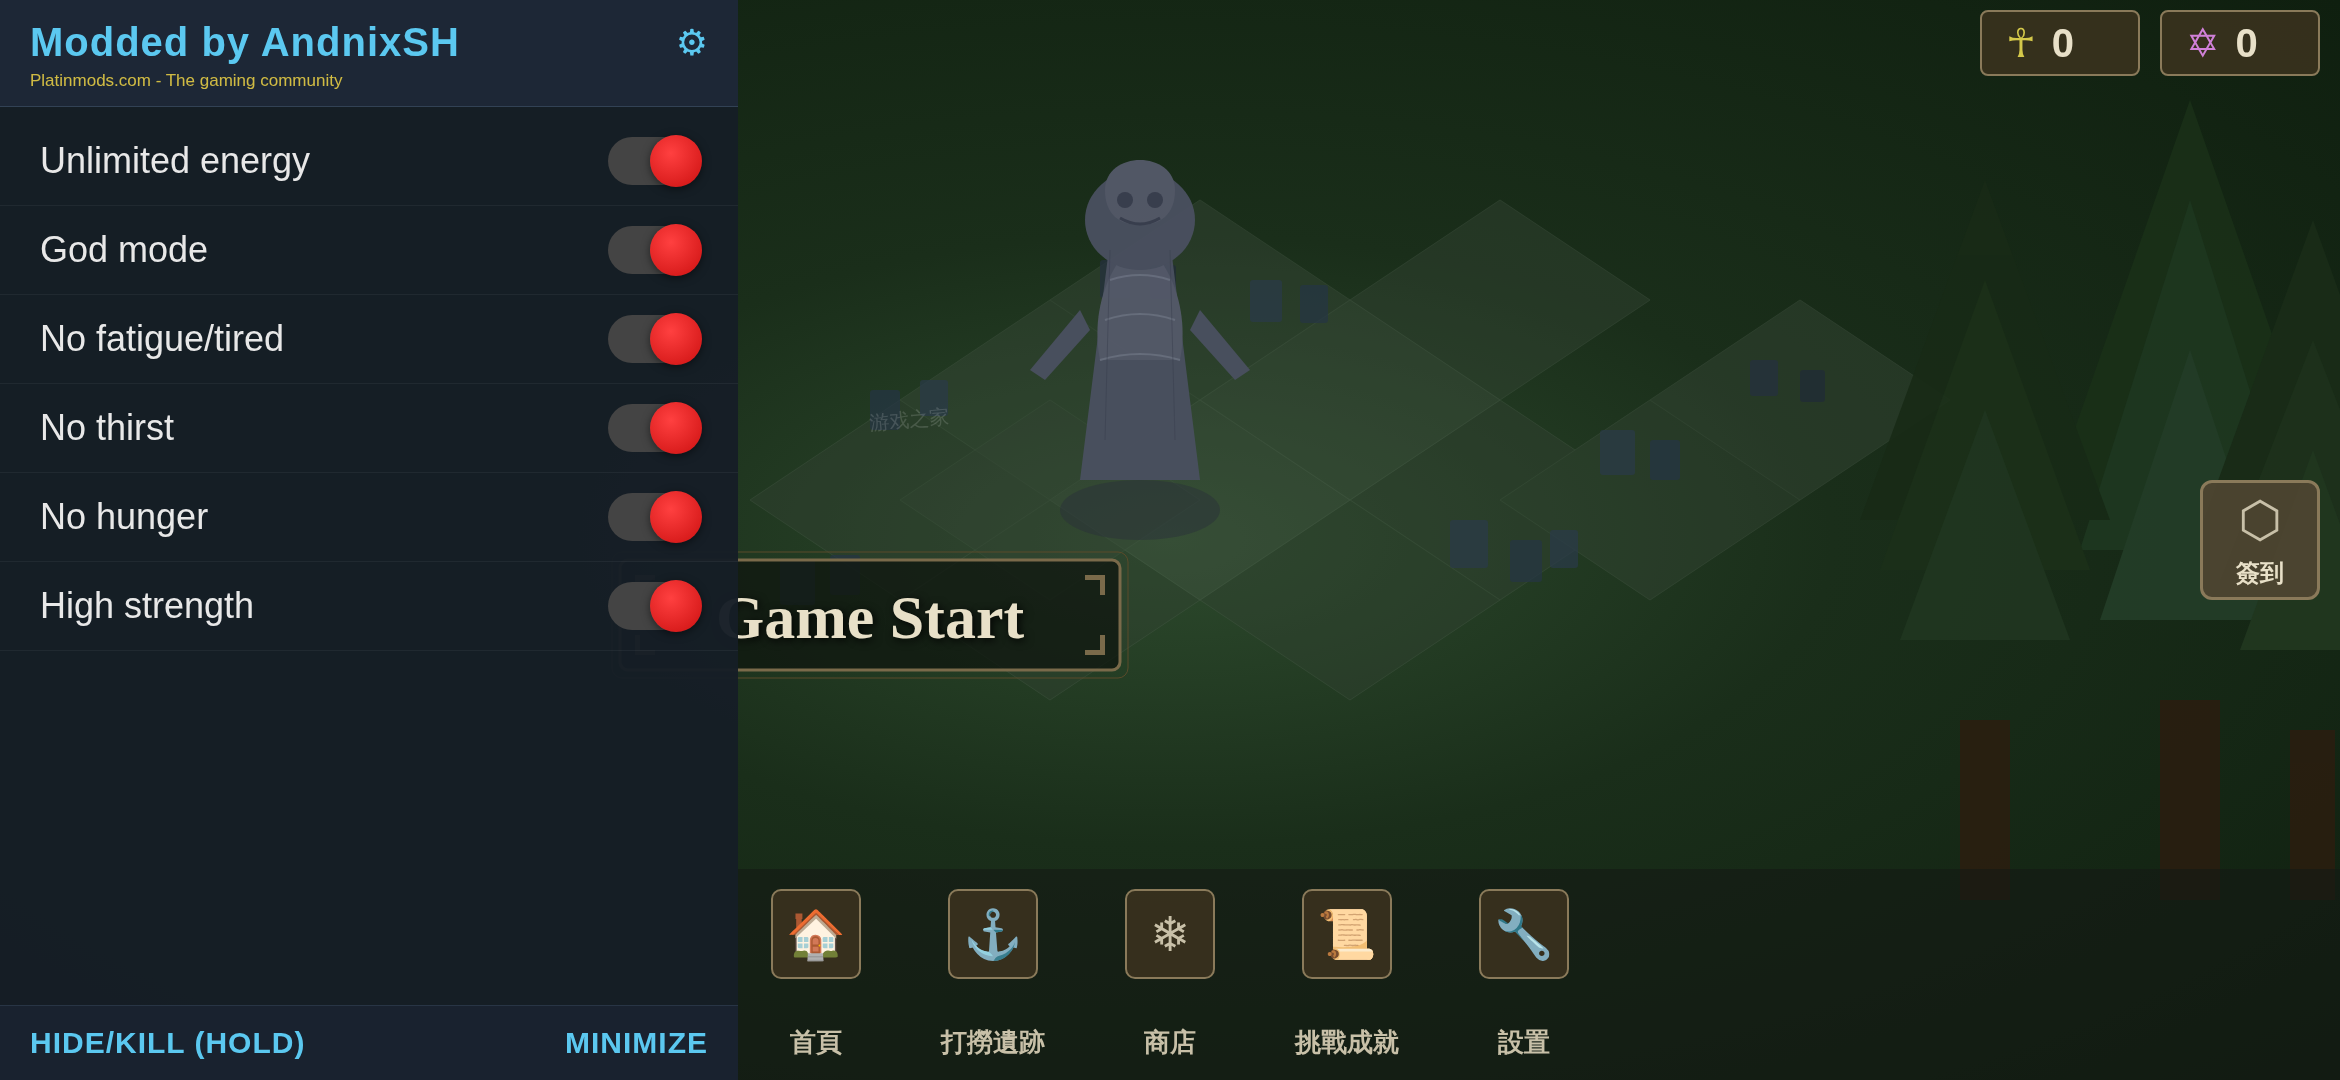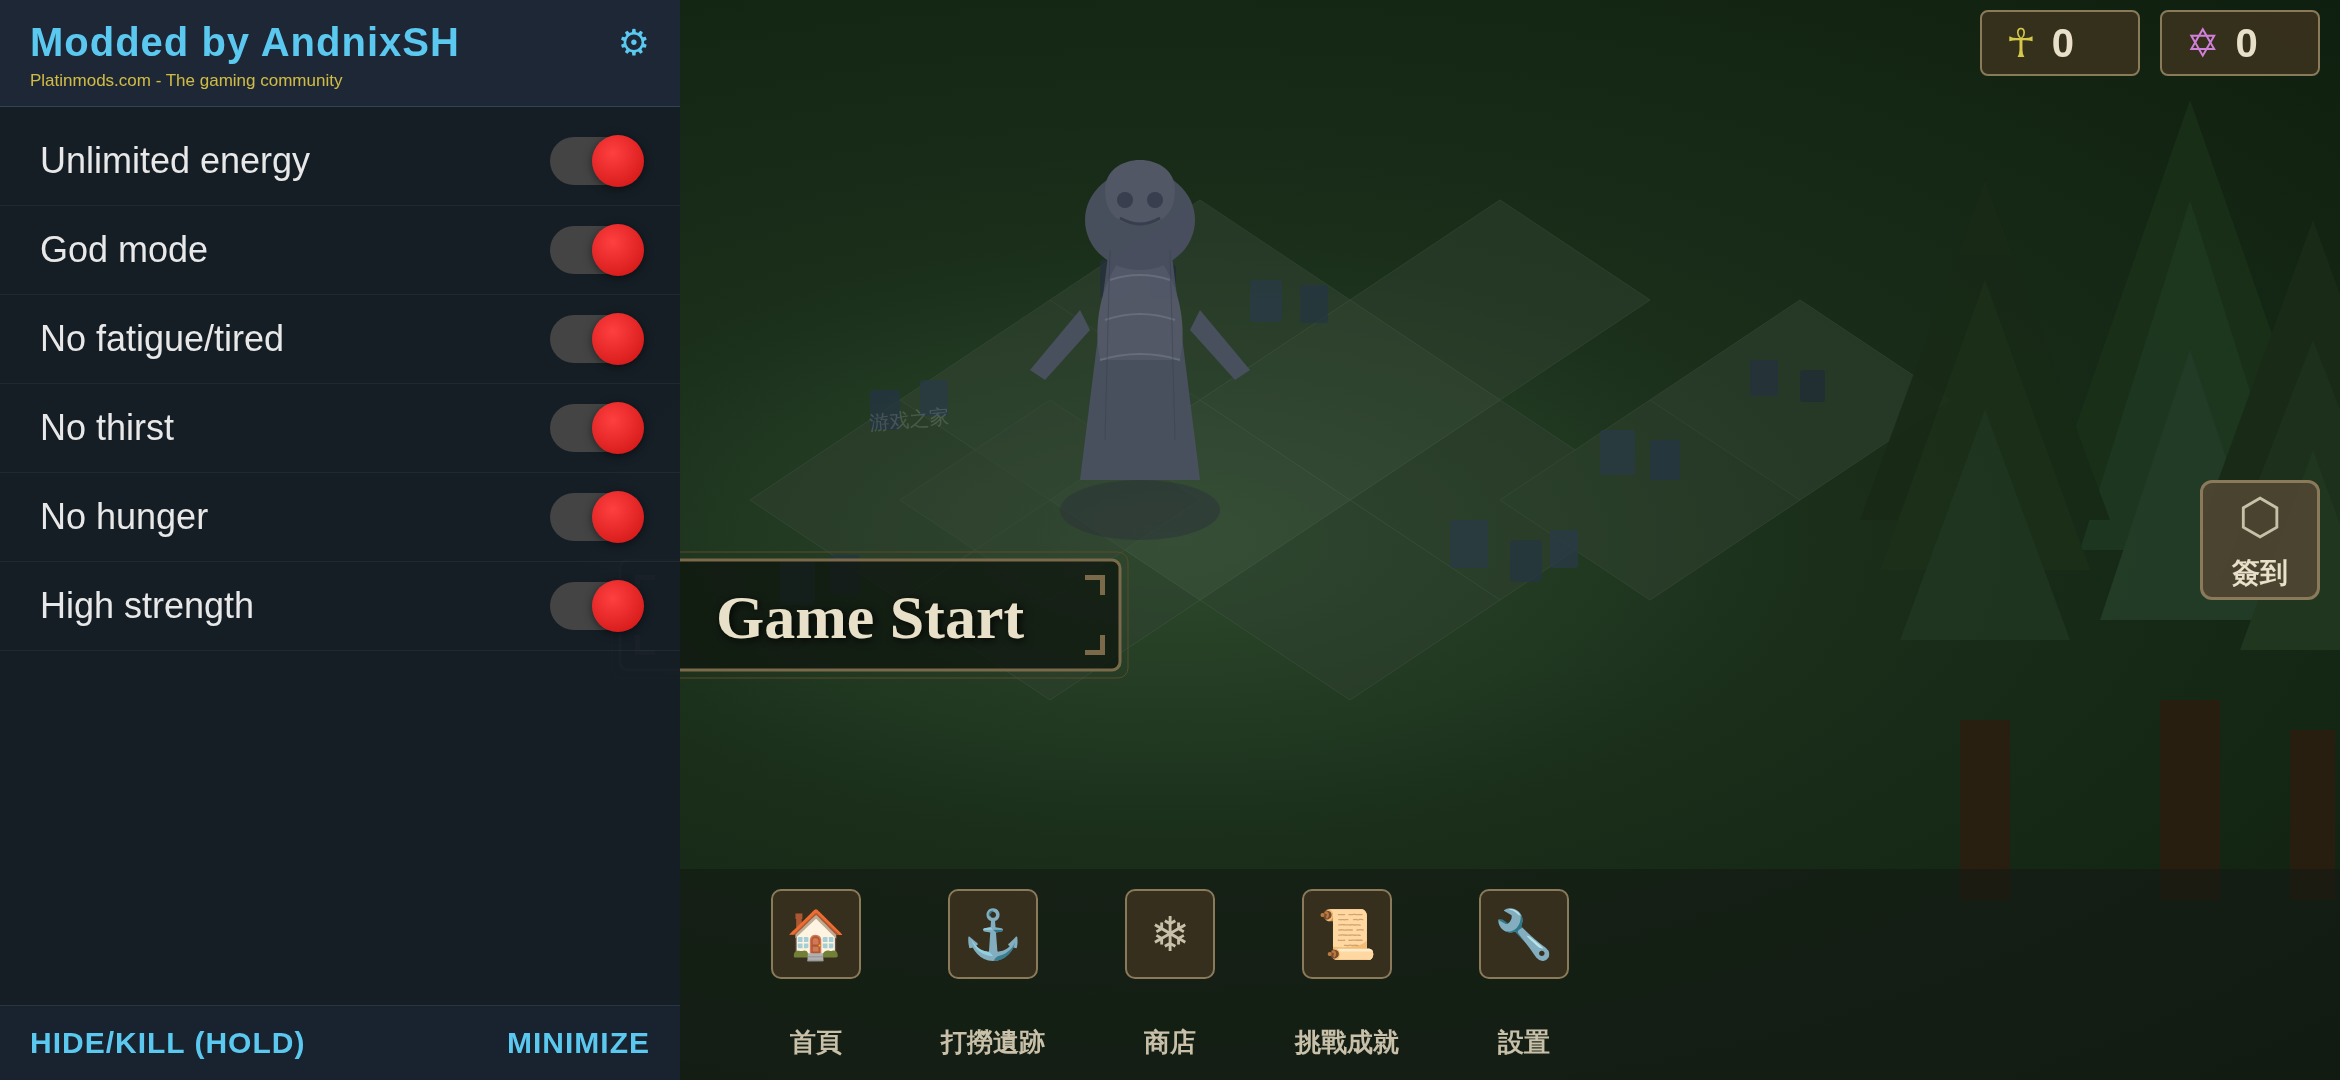--- a/index.html
+++ b/index.html
@@ -112,21 +112,21 @@
       cursor: pointer;
       gap: 8px;
     }
 
     .checkin-icon {
       font-size: 50px;
       color: #c8c0a8;
     }
 
     .checkin-label {
-      font-size: 28px;
+      font-size: 24px;
       color: #e8e0c8;
       font-weight: bold;
     }
 
     
     .bottom-nav {
       position: absolute;
       bottom: 0;
       left: 0;
       right: 0;
@@ -165,21 +165,21 @@
       color: #c8c0a8;
       font-weight: bold;
       margin-top: 40px;
     }
 
     
     .mod-panel {
       position: absolute;
       top: 0;
       left: 0;
-      width: 680px;
+      width: 738px;
       height: 100%;
       background: rgba(22, 30, 38, 0.97);
       z-index: 100;
       display: flex;
       flex-direction: column;
     }
 
     .mod-header {
       background: rgba(30, 40, 55, 0.98);
       padding: 20px 30px 15px 30px;

